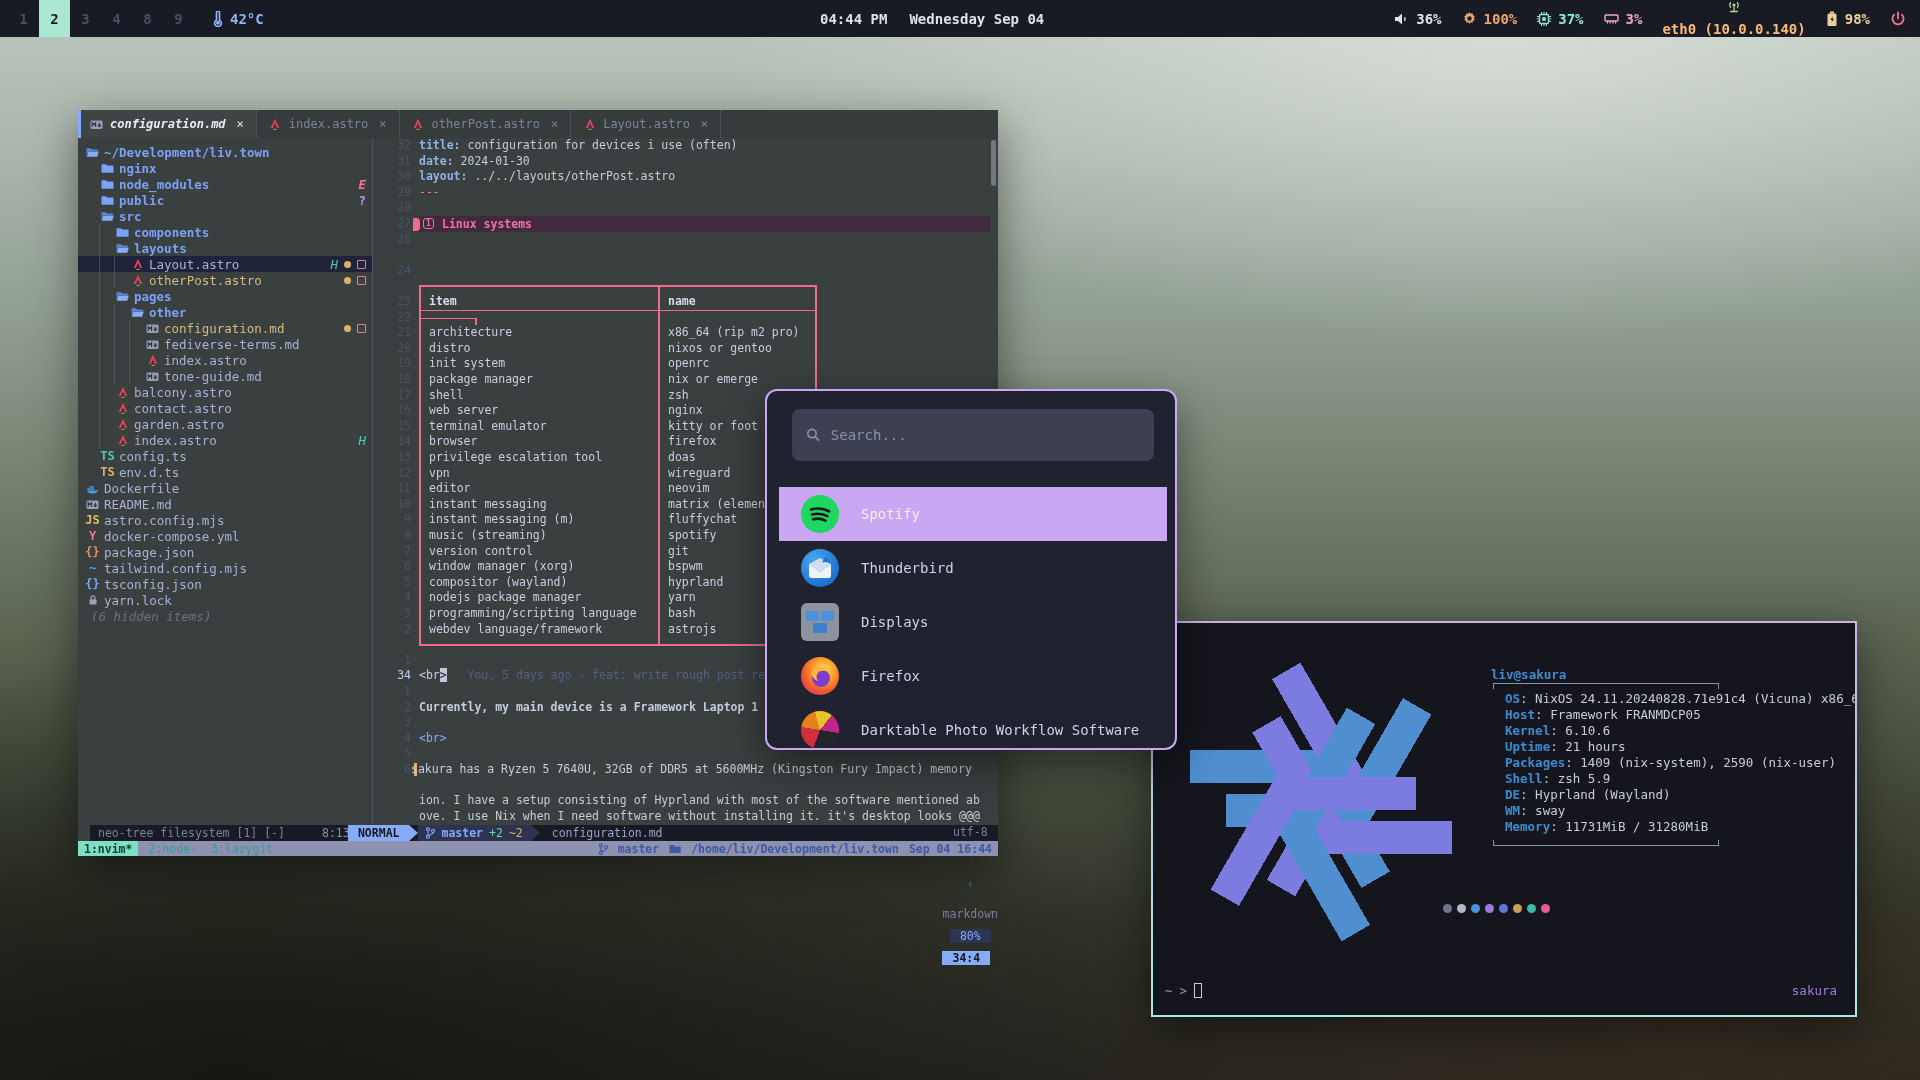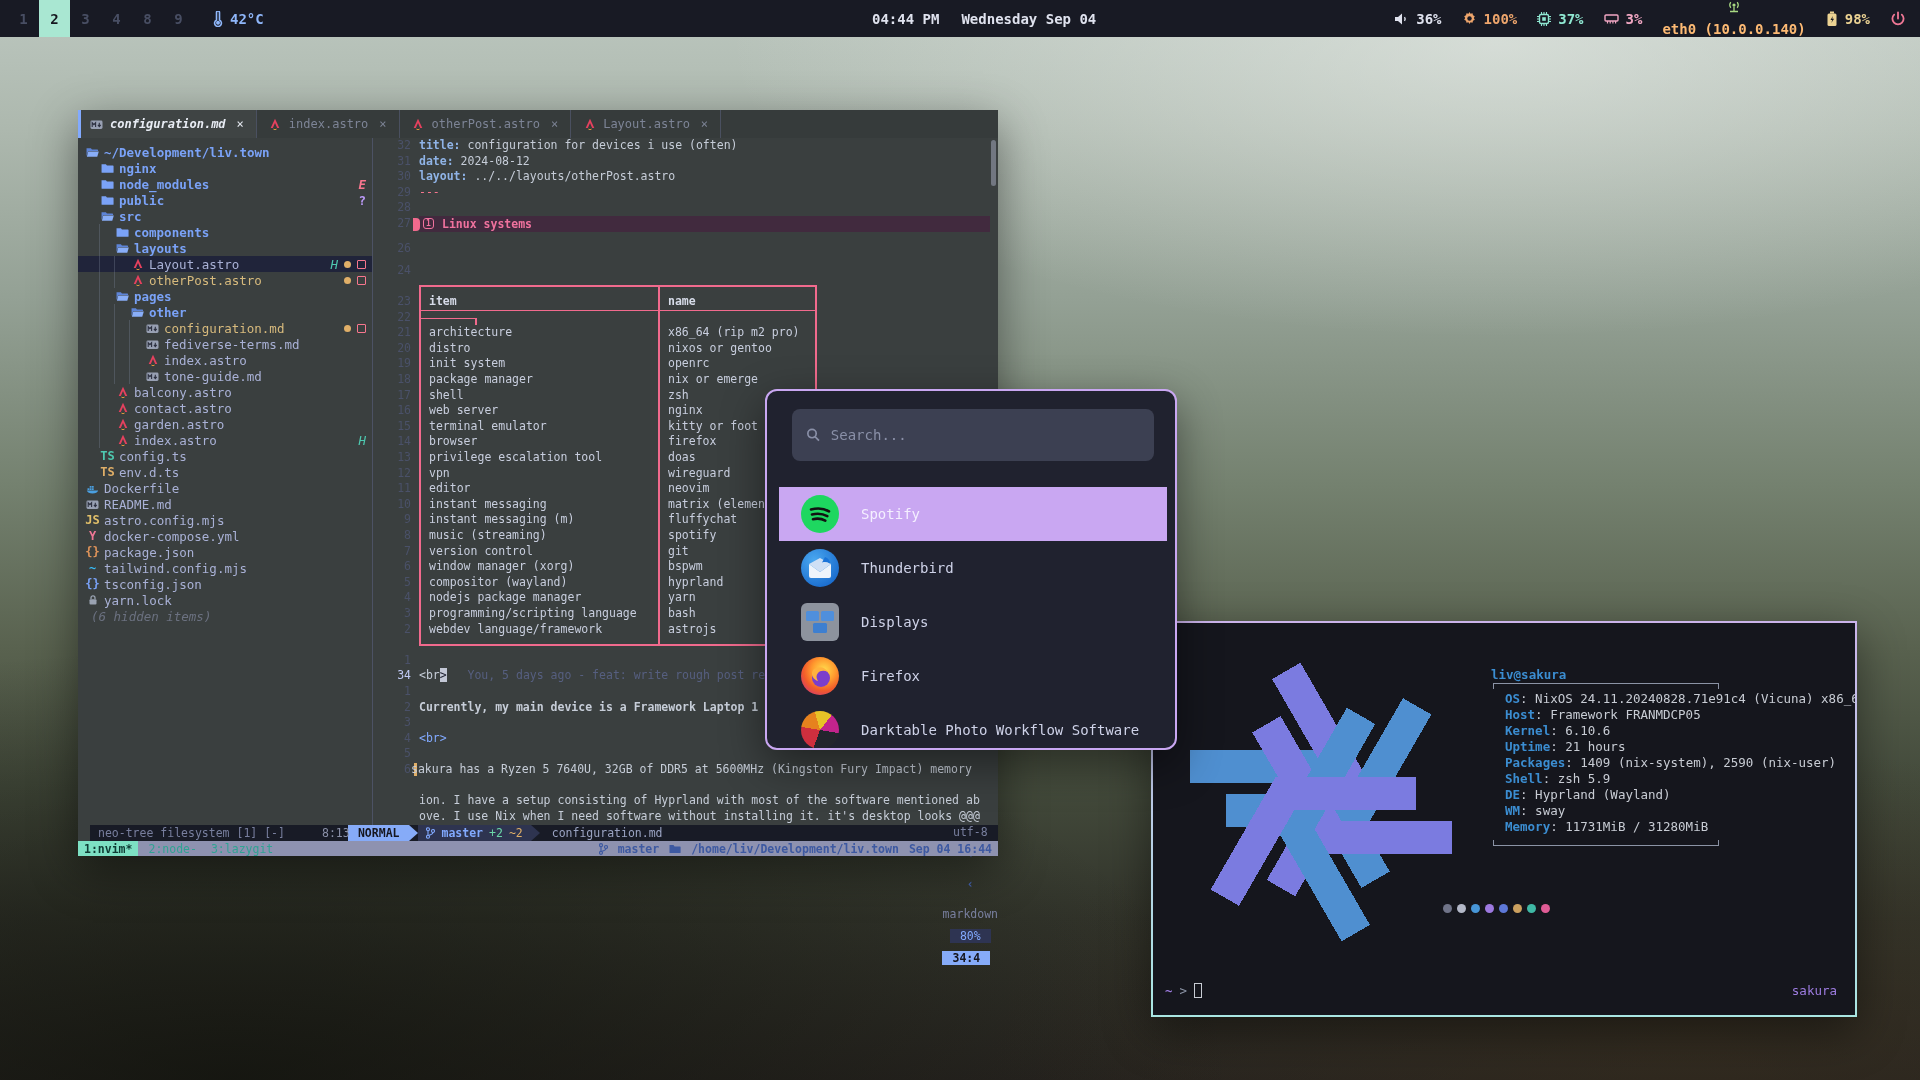--- a/index.html
+++ b/index.html
@@ -15,21 +15,21 @@
   }
   .win{ position:absolute; box-shadow:0 14px 44px rgba(0,0,0,.45); }
 
   
   #topbar{ position:absolute; left:0; top:0; width:1920px; height:37px; background:#181a24;
     display:flex; align-items:center; font-size:14px; font-weight:bold; color:#c3c8dd; z-index:50;}
   #ws{ display:flex; height:100%; align-items:center; margin-left:8px; }
   .wsbtn{ width:31px; height:37px; display:flex; align-items:center; justify-content:center; color:#484e63; cursor:pointer;}
   .wsbtn.active{ background:#a9e7d2; color:#15161e; }
   #temp{ display:flex; align-items:center; gap:6px; margin-left:18px; color:#8fb7fa; }
-  #clock{ position:absolute; left:872px; top:0; height:37px; display:flex; align-items:center; gap:22px; color:#dfe2ee;}
+  #clock{ position:absolute; left:820px; top:0; height:37px; display:flex; align-items:center; gap:22px; color:#dfe2ee;}
   #rightmods{ margin-left:auto; display:flex; align-items:center; gap:20px; margin-right:14px; }
   .mod{ display:flex; align-items:center; gap:7px; }
   .mod.vol{ color:#dfe2ee; } .mod.bri{ color:#eda56c; } .mod.cpu{ color:#8fe8d2; }
   .mod.mem{ color:#f2a7c3; } .mod.net{ color:#fdba74;flex-direction:column; } .mod.bat{ color:#ecd393; } .mod.pow{ color:#ef7795; }
   .mod svg{ display:block; }
 
   
   #editor{ left:78px; top:110px; width:920px; height:746px; background:#3a3f3f; z-index:10; font-size:12px; color:#c6cdd8;}
   #tabbar{ position:absolute; left:0; top:0; right:0; height:28px; background:#363b3b; display:flex; align-items:stretch; font-size:12px;}
   .tab{ display:flex; align-items:center; gap:7px; padding:0 12px; color:#7d8496; border-right:1px solid #4a5060; cursor:pointer;}
@@ -345,26 +345,26 @@
       <div class="titem" style="top: 454px; padding-left: 8px;"><span class="fico"><svg width="12" height="12" viewBox="0 0 12 12">
             <rect x="2.5" y="5.2" width="7" height="5.3" rx="1" fill="#9aa3b2"></rect>
             <path d="M4 5V3.8a2 2 0 0 1 4 0V5" stroke="#9aa3b2" fill="none" stroke-width="1.3"></path>
           </svg></span><span class="lbl c-file">yarn.lock</span></div>
       <div class="titem" style="top: 470px; padding-left: 8px;"><span class="lbl c-hidden">(6 hidden items)</span></div>
     </div>
   <div id="vsep"></div>
   <div id="buffer">
     <div id="scrollbar"></div>
   <div class="brow" style="top: 0px;"><span class="gut">32</span><span style="position: absolute; left: 46px; white-space: pre;"><span class="fmkey">title:</span><span class="fmval"> configuration for devices i use (often)</span></span></div>
-      <div class="brow" style="top: 15.6px;"><span class="gut">31</span><span style="position: absolute; left: 46px; white-space: pre;"><span class="fmkey">date:</span><span class="fmval"> 2024-08-12</span></span></div>
+      <div class="brow" style="top: 15.6px;"><span class="gut">31</span><span style="position: absolute; left: 46px; white-space: pre;"><span class="fmkey">date:</span><span class="fmval"> 2024-01-30</span></span></div>
       <div class="brow" style="top: 31.2px;"><span class="gut">30</span><span style="position: absolute; left: 46px; white-space: pre;"><span class="fmkey">layout:</span><span class="fmval"> ../../layouts/otherPost.astro</span></span></div>
       <div class="brow" style="top: 46.8px;"><span class="gut">29</span><span style="position: absolute; left: 46px; white-space: pre;"><span class="dash">---</span></span></div>
       <div class="brow" style="top: 62.4px;"><span class="gut">28</span><span style="position: absolute; left: 46px; white-space: pre;"></span></div>
       <div class="brow" style="top: 78px;"><span class="gut">27</span><div class="headband"><span class="h1ico">1</span><span class="headtxt">Linux systems</span></div><span class="sign" style="background: rgb(241, 106, 141); border-radius: 0px 4px 4px 0px; width: 7px; left: 40px; top: 2px;"></span><span style="position: absolute; left: 46px; white-space: pre;"></span></div>
-      <div class="brow" style="top: 93.6px; margin-top: 9px;"><span class="gut">26</span><span style="position: absolute; left: 46px; white-space: pre;"></span></div>
+      <div class="brow" style="top: 93.6px;"><span class="gut">26</span><span style="position: absolute; left: 46px; white-space: pre;"></span></div>
       <div class="brow" style="top: 124.8px;"><span class="gut">24</span><span style="position: absolute; left: 46px; white-space: pre;"></span></div>
       <div class="brow" style="top: 140.4px;"><span class="gut"></span><span class="th" style="left: 46px; width: 396px; top: 7px;"></span><span class="tv" style="left: 46px; top: 7px; bottom: 0px;"></span><span class="tv" style="left: 285px; top: 7px; bottom: 0px;"></span><span class="tv" style="left: 442px; top: 7px; bottom: 0px;"></span><span style="position: absolute; left: 46px; white-space: pre;"></span></div>
       <div class="brow" style="top: 156px;"><span class="gut">23</span><span class="tv" style="left: 46px; top: 0px; bottom: 0px;"></span><span class="tv" style="left: 285px; top: 0px; bottom: 0px;"></span><span class="tv" style="left: 442px; top: 0px; bottom: 0px;"></span><span class="tcell hd" style="left: 56px;">item</span><span class="tcell hd" style="left: 295px;">name</span><span style="position: absolute; left: 46px; white-space: pre;"></span></div>
       <div class="brow" style="top: 171.6px;"><span class="gut">22</span><span class="tv" style="left: 46px; top: 0px; bottom: 0px;"></span><span class="tv" style="left: 285px; top: 0px; bottom: 0px;"></span><span class="tv" style="left: 442px; top: 0px; bottom: 0px;"></span><span class="th" style="left: 46px; width: 396px; top: 0px;"></span><span class="th" style="left: 46px; width: 56px; top: 8px;"></span><span class="tv" style="left: 102px; top: 8px; bottom: 0px;"></span><span style="position: absolute; left: 46px; white-space: pre;"></span></div>
       <div class="brow" style="top: 187.2px;"><span class="gut">21</span><span class="tv" style="left: 46px; top: 0px; bottom: 0px;"></span><span class="tv" style="left: 285px; top: 0px; bottom: 0px;"></span><span class="tv" style="left: 442px; top: 0px; bottom: 0px;"></span><span class="tcell" style="left: 56px;">architecture</span><span class="tcell" style="left: 295px;">x86_64 (rip m2 pro)</span><span style="position: absolute; left: 46px; white-space: pre;"></span></div>
       <div class="brow" style="top: 202.8px;"><span class="gut">20</span><span class="tv" style="left: 46px; top: 0px; bottom: 0px;"></span><span class="tv" style="left: 285px; top: 0px; bottom: 0px;"></span><span class="tv" style="left: 442px; top: 0px; bottom: 0px;"></span><span class="tcell" style="left: 56px;">distro</span><span class="tcell" style="left: 295px;">nixos or gentoo</span><span style="position: absolute; left: 46px; white-space: pre;"></span></div>
       <div class="brow" style="top: 218.4px;"><span class="gut">19</span><span class="tv" style="left: 46px; top: 0px; bottom: 0px;"></span><span class="tv" style="left: 285px; top: 0px; bottom: 0px;"></span><span class="tv" style="left: 442px; top: 0px; bottom: 0px;"></span><span class="tcell" style="left: 56px;">init system</span><span class="tcell" style="left: 295px;">openrc</span><span style="position: absolute; left: 46px; white-space: pre;"></span></div>
       <div class="brow" style="top: 234px;"><span class="gut">18</span><span class="tv" style="left: 46px; top: 0px; bottom: 0px;"></span><span class="tv" style="left: 285px; top: 0px; bottom: 0px;"></span><span class="tv" style="left: 442px; top: 0px; bottom: 0px;"></span><span class="tcell" style="left: 56px;">package manager</span><span class="tcell" style="left: 295px;">nix or emerge</span><span style="position: absolute; left: 46px; white-space: pre;"></span></div>
       <div class="brow" style="top: 249.6px;"><span class="gut">17</span><span class="tv" style="left: 46px; top: 0px; bottom: 0px;"></span><span class="tv" style="left: 285px; top: 0px; bottom: 0px;"></span><span class="tv" style="left: 442px; top: 0px; bottom: 0px;"></span><span class="tcell" style="left: 56px;">shell</span><span class="tcell" style="left: 295px;">zsh</span><span style="position: absolute; left: 46px; white-space: pre;"></span></div>
       <div class="brow" style="top: 265.2px;"><span class="gut">16</span><span class="tv" style="left: 46px; top: 0px; bottom: 0px;"></span><span class="tv" style="left: 285px; top: 0px; bottom: 0px;"></span><span class="tv" style="left: 442px; top: 0px; bottom: 0px;"></span><span class="tcell" style="left: 56px;">web server</span><span class="tcell" style="left: 295px;">nginx</span><span style="position: absolute; left: 46px; white-space: pre;"></span></div>

